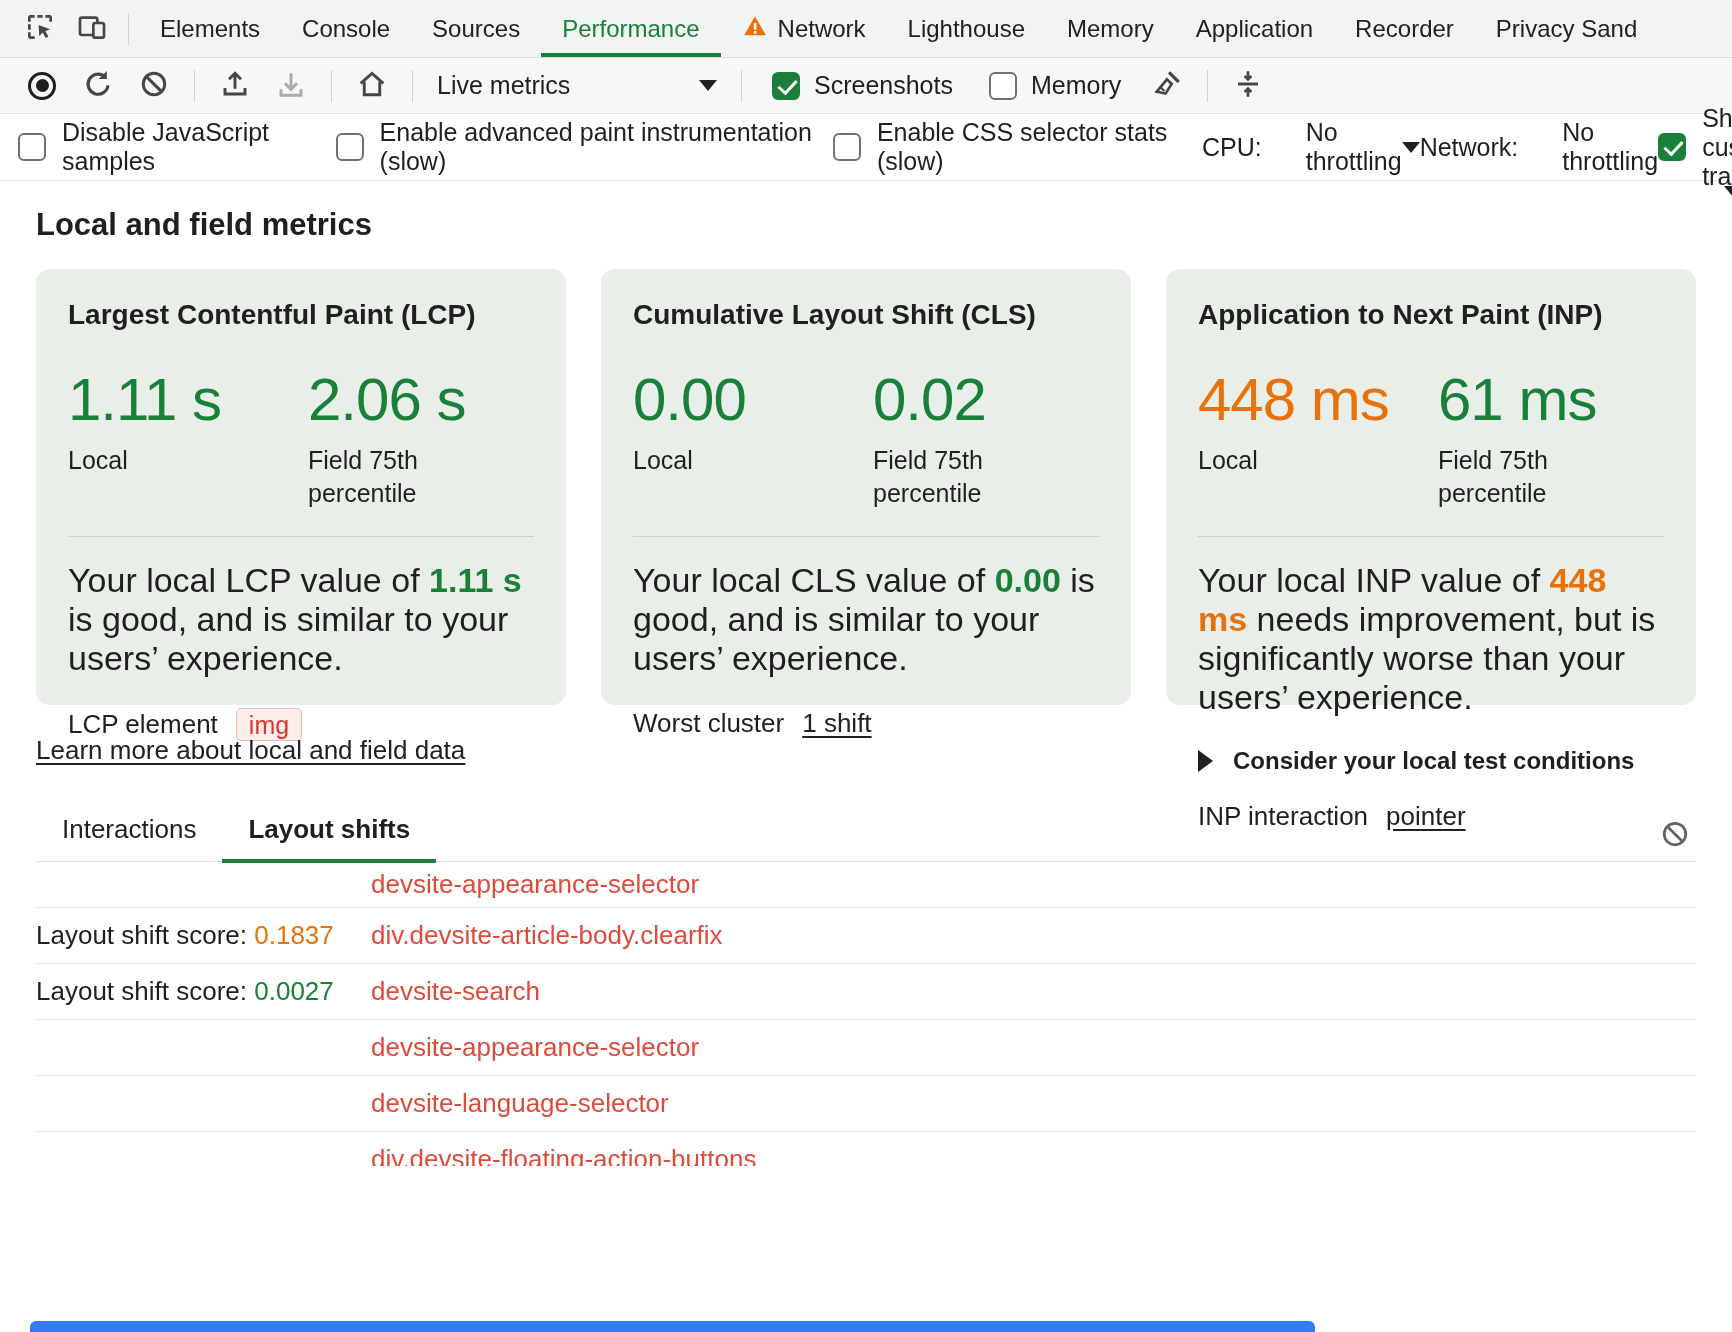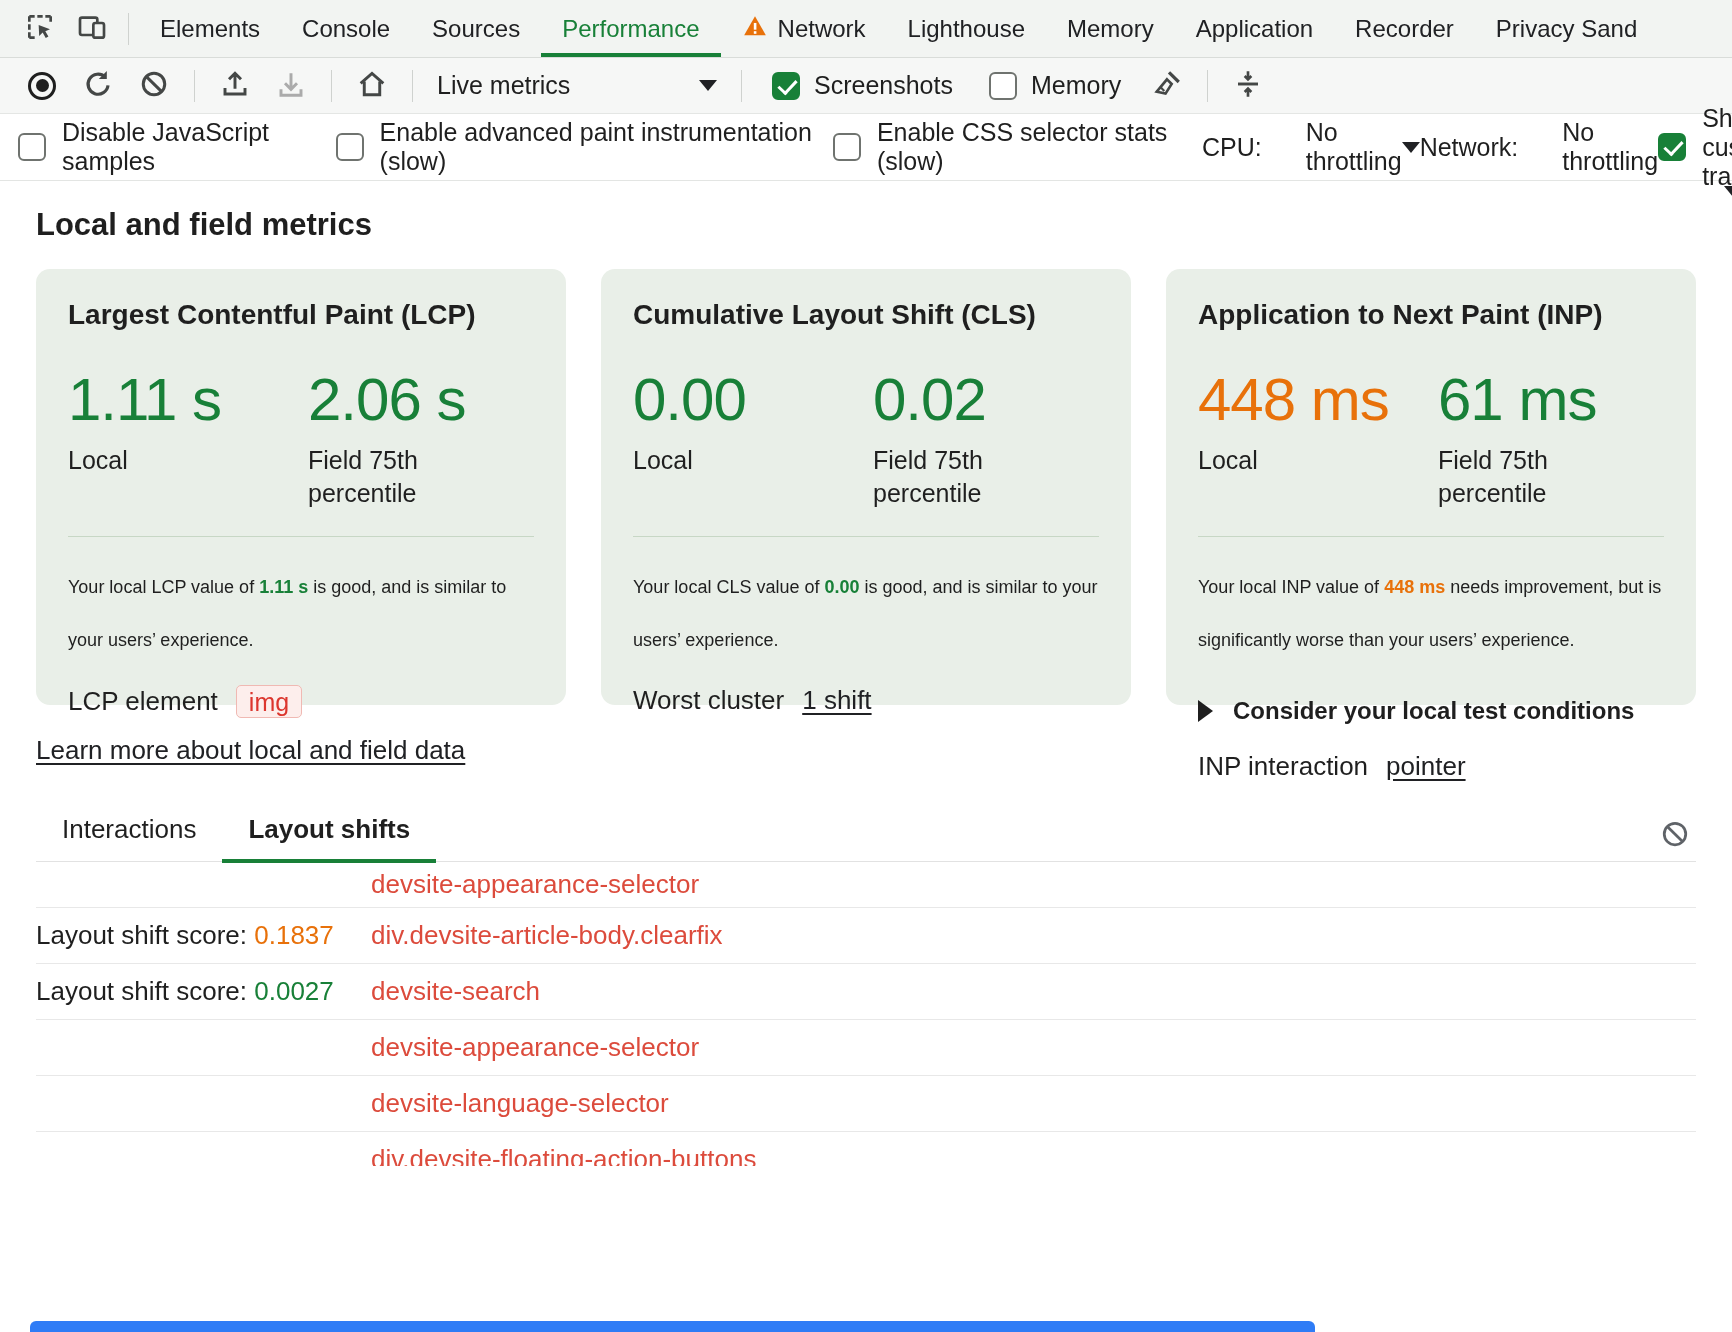--- a/index.html
+++ b/index.html
@@ -66,24 +66,24 @@
   .card{ width:530px; height:436px; background:#e9efe8; border-radius:14px; padding:30px 32px; flex:none; }
   .card-title{ font-size:28px; font-weight:700; }
   .values{ display:flex; margin-top:34px; }
   .vblock{ width:240px; flex:none; }
   .vblock.second{ width:auto; }
   .value{ font-size:60px; letter-spacing:-1px; }
   .v-green{ color:#188038; }
   .v-orange{ color:#e8710a; }
   .value-label{ font-size:25px; margin-top:10px; max-width:150px; line-height:33px; }
   .card-divider{ border-top:1px solid #c7d7c5; margin:26px 0 24px; }
-  .card-desc{ font-size:18px; line-height:53px; }
+  .card-desc{ font-size:34px; line-height:39px; }
   .hl-green{ color:#188038; font-weight:700; }
   .hl-orange{ color:#e8710a; font-weight:700; }
-  .card-footer{ margin-top:18px; font-size:26px; display:flex; align-items:center; gap:18px; }
+  .card-footer{ margin-top:30px; font-size:26px; display:flex; align-items:center; gap:18px; }
   .badge-img{ color:#dc362e; border:1.5px solid #f0b9b3; background:#fdeeec;
     padding:2px 12px 0; border-radius:5px; font-size:25px; }
   .expand-row{ margin-top:30px; display:flex; align-items:center; gap:20px; font-size:24px; font-weight:700; }
   .tri-right{ width:0; height:0; border-top:11px solid transparent; border-bottom:11px solid transparent;
     border-left:15px solid #1f1f1f; }
   .learn-link{ display:inline-block; margin-top:30px; font-size:26px; }
 
   
   .log-header{ display:flex; align-items:flex-end; margin-top:48px; border-bottom:1px solid #e2e2e2; }
   .log-tab{ font-size:26px; padding:0 26px 16px; position:relative; }

